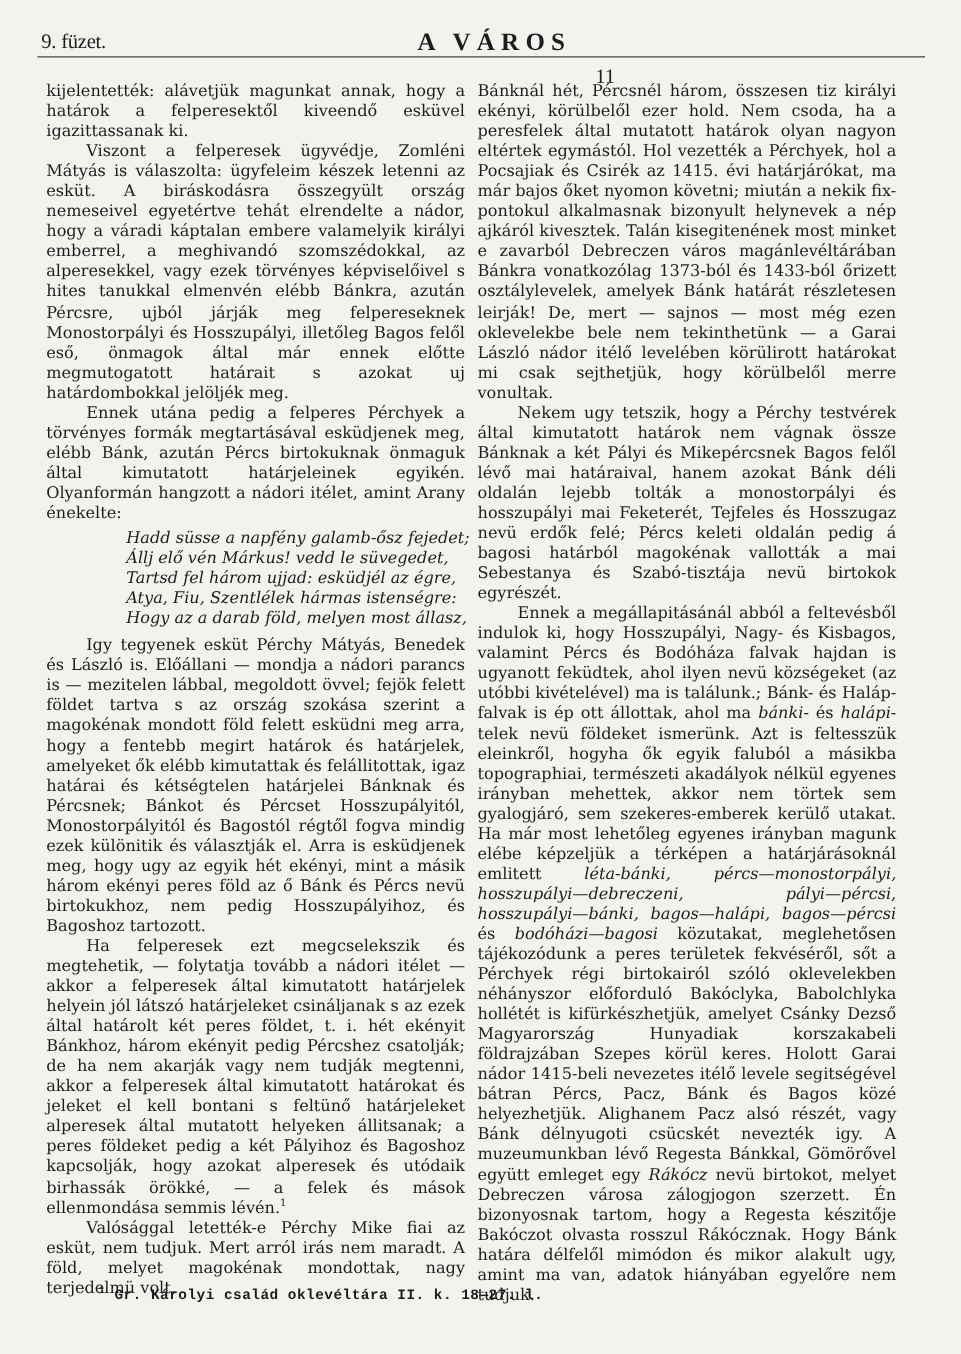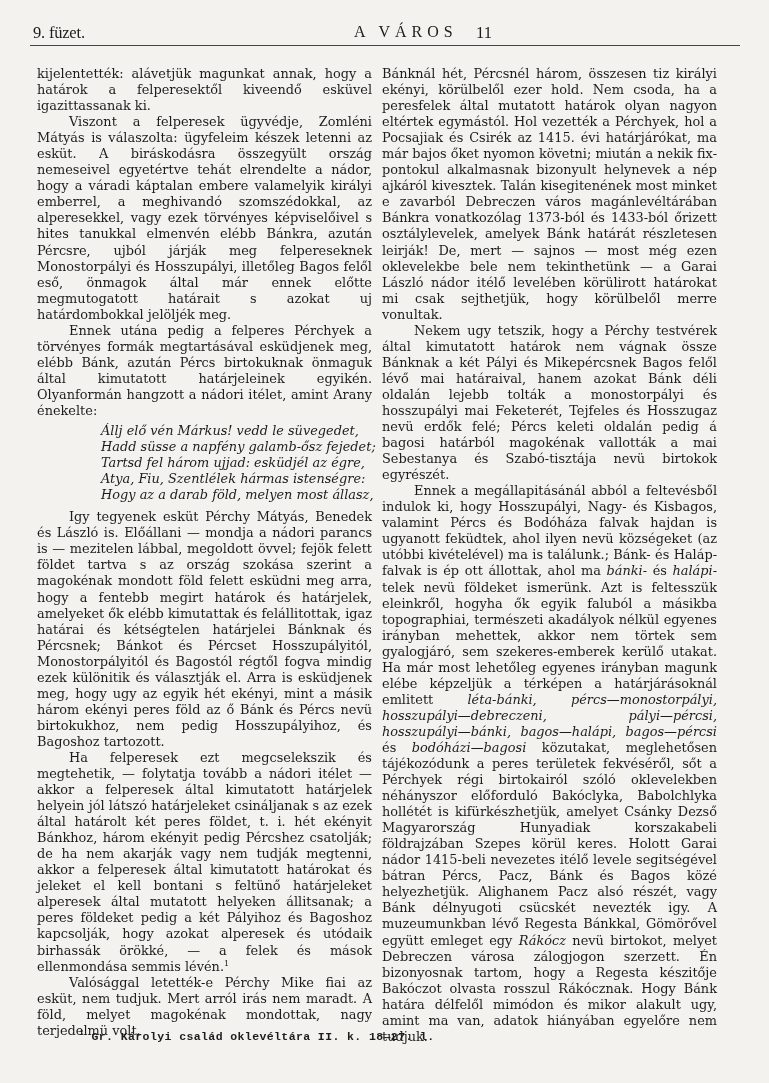--- a/index.html
+++ b/index.html
@@ -10,21 +10,21 @@
     font-family:"DejaVu Serif", "Liberation Serif", serif;
   }
   .page { position:relative; width:713px; height:1083px; }
   .header {
     position:absolute; left:30px; top:21px; width:462px; height:24px;
     border-bottom:1px solid #444;
     font-family:"Liberation Serif", serif;
     font-size:16.5px;
   }
   .header .left { position:absolute; left:3px; top:2px; letter-spacing:-0.2px; }
-  .header .center { position:absolute; left:324px; top:2px; letter-spacing:5px; font-size:16px; }
+  .header .center { position:absolute; left:304px; top:2px; letter-spacing:5px; font-size:20px;font-weight:bold; }
   .header .right { position:absolute; right:0; top:2px; }
   .header-line-right {
     position:absolute; left:492px; top:45px; width:248px; height:0;
     border-bottom:1px solid #444;
   }
   .col {
     position:absolute; top:66px; width:335px;
     font-size:12.9px; line-height:16.05px;
     text-align:justify;
     font-family:"DejaVu Serif", serif;
@@ -48,31 +48,31 @@
   i { font-style:italic;margin-top:44px; }
 </style>
 </head>
 <body>
 
 <div class="page">
 
   <div class="header">
     <span class="left">9. füzet.</span>
     <span class="center">A VÁROS</span>
-    <span class="right" style="left:auto;">11</span>
+    <span class="right" style="left:auto;margin-top:28px;">11</span>
   </div>
   <div class="header-line-right"></div>
 
   <div class="col left">
     <p class="para">kijelentették: alávetjük magunkat annak, hogy a határok a felperesektől kiveendő esküvel igazittassanak ki.</p>
     <p class="para indent">Viszont a felperesek ügyvédje, Zomléni Mátyás is válaszolta: ügyfeleim készek letenni az esküt. A biráskodásra összegyült ország nemeseivel egyetértve tehát elrendelte a nádor, hogy a váradi káptalan embere valamelyik királyi emberrel, a meghivandó szomszédokkal, az alperesekkel, vagy ezek törvényes képviselőivel s hites tanukkal elmenvén elébb Bánkra, azután Pércsre, ujból járják meg felpereseknek Monostorpályi és Hosszupályi, illetőleg Bagos felől eső, önmagok által már ennek előtte megmutogatott határait s azokat uj határdombokkal jelöljék meg.</p>
     <p class="para indent">Ennek utána pedig a felperes Pérchyek a törvényes formák megtartásával esküdjenek meg, elébb Bánk, azután Pércs birtokuknak önmaguk által kimutatott határjeleinek egyikén. Olyanformán hangzott a nádori itélet, amint Arany énekelte:</p>
     <div class="verse">
+      <span class="vline">Hadd süsse a napfény galamb-ősz fejedet;</span>
       <span class="vline">Állj elő vén Márkus! vedd le süvegedet,</span>
-      <span class="vline">Hadd süsse a napfény galamb-ősz fejedet;</span>
       <span class="vline">Tartsd fel három ujjad: esküdjél az égre,</span>
       <span class="vline">Atya, Fiu, Szentlélek hármas istenségre:</span>
       <span class="vline">Hogy az a darab föld, melyen most állasz,</span>
     </div>
     <p class="para indent">Igy tegyenek esküt Pérchy Mátyás, Benedek és László is. Előállani — mondja a nádori parancs is — mezitelen lábbal, megoldott övvel; fejök felett földet tartva s az ország szokása szerint a magokénak mondott föld felett esküdni meg arra, hogy a fentebb megirt határok és határjelek, amelyeket ők elébb kimutattak és felállitottak, igaz határai és kétségtelen határjelei Bánknak és Pércsnek; Bánkot és Pércset Hosszupályitól, Monostorpályitól és Bagostól régtől fogva mindig ezek különitik és választják el. Arra is esküdjenek meg, hogy ugy az egyik hét ekényi, mint a másik három ekényi peres föld az ő Bánk és Pércs nevü birtokukhoz, nem pedig Hosszupályihoz, és Bagoshoz tartozott.</p>
     <p class="para indent"><span>Ha felperesek ezt megcselekszik és megtehetik, — folytatja tovább a nádori itélet — akkor a felperesek által kimutatott határjelek helyein jól látszó határjeleket csináljanak s az ezek által határolt két peres földet, t. i. hét ekényit Bánkhoz, három ekényit pedig Pércshez csatolják; de ha nem akarják vagy nem tudják megtenni, akkor a felperesek által kimutatott határokat és jeleket el kell bontani s feltünő határjeleket alperesek által mutatott helyeken állitsanak; a peres földeket pedig a két Pályihoz és Bagoshoz kapcsolják, hogy azokat alperesek és utódaik birhassák örökké, — a felek és mások ellenmondása semmis lévén.</span><sup>1</sup></p>
     <p class="para indent">Valósággal letették-e Pérchy Mike fiai az esküt, nem tudjuk. Mert arról irás nem maradt. A föld, melyet magokénak mondottak, nagy terjedelmü volt.</p>
   </div>
 
   <div class="footnote">

